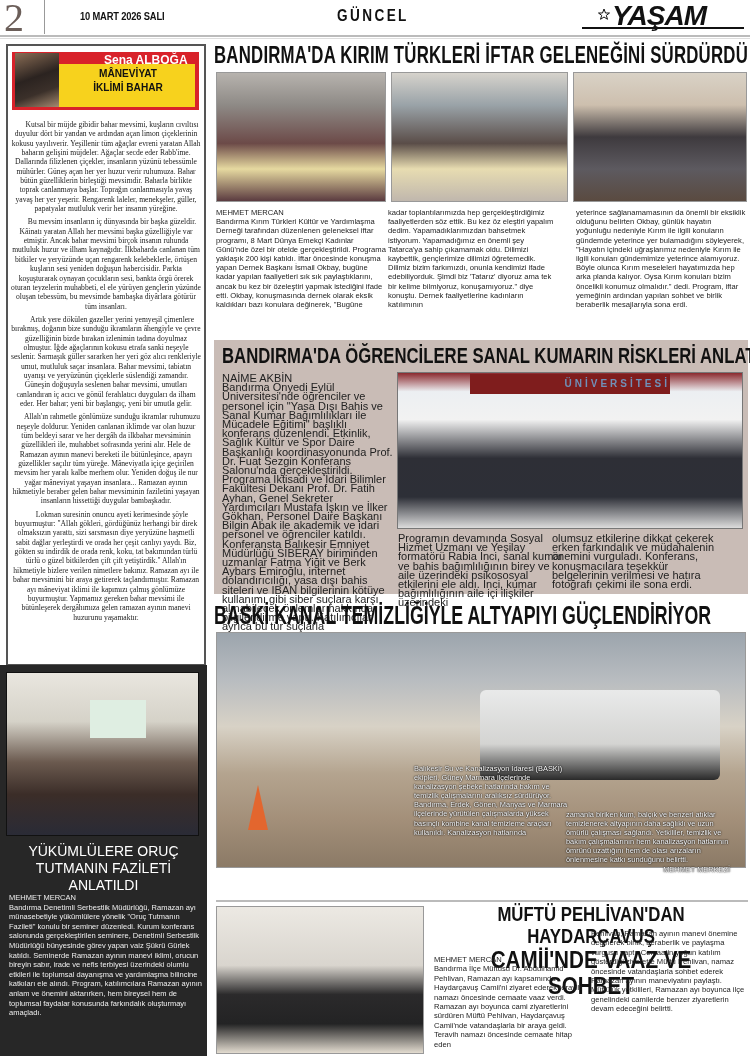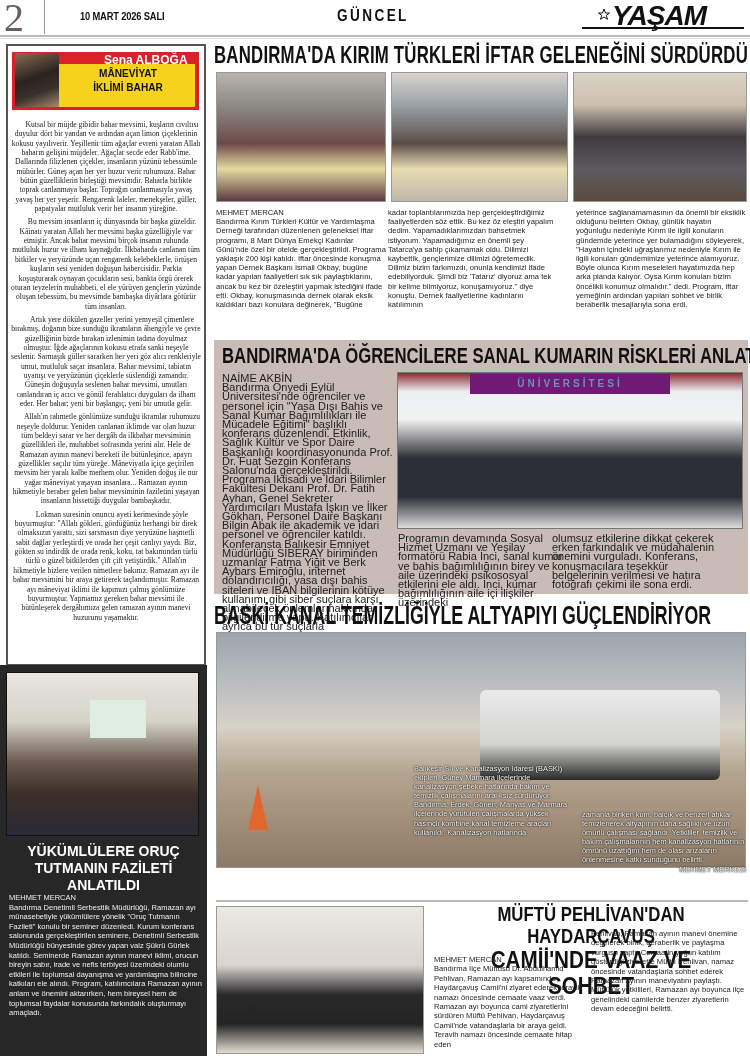--- a/index.html
+++ b/index.html
@@ -22,49 +22,49 @@
   .col-yellow{left:59px;top:64px;width:136px;height:43px;background:#f7d21d}
   .col-photo{left:15px;top:53px;width:44px;height:54px;background:linear-gradient(160deg,#8a6d55 0%,#2b2320 45%,#3b302a 70%,#a58a70 100%)}
   .col-author{left:104px;top:53px;color:#fff;font-size:12px;font-weight:bold;width:90px;}
   .col-title{left:62px;top:66px;width:132px;text-align:center;font-weight:bold;font-size:11.5px;line-height:14px;color:#111;transform:scaleX(0.88);transform-origin:center}
   .col-body{left:11px;top:120px;width:190px;font-family:"Liberation Serif",serif;font-size:7.6px;line-height:9.35px;color:#222}
   .col-body p{text-indent:12px;margin-bottom:4px;text-align:center}
   
   .dark-box{left:0;top:665px;width:207px;height:391px;background:#272727}
   .dark-photo{left:6px;top:672px;width:193px;height:164px;background:linear-gradient(180deg,#e9e6df 0%,#d5d2c8 30%,#6b5a4f 55%,#3b2d28 75%,#2a2b36 100%);border:1px solid #111}
   .screen{left:90px;top:700px;width:56px;height:38px;background:#dfeee2}
-  .dark-title{left:6px;top:843px;width:195px;text-align:center;color:#fff;font-weight:bold;font-size:14px;line-height:17px}
+  .dark-title{left:6px;top:843px;width:195px;text-align:center;color:#fff;font-weight:normal;font-size:14px;line-height:17px}
   .dark-body{left:9px;top:893px;width:194px;color:#eee;font-size:7.5px;line-height:9.6px}
   
   .h1{left:214px;top:41px;width:534px;font-weight:bold;font-size:23px;letter-spacing:0.3px;white-space:nowrap;transform:scaleX(0.73);transform-origin:left;line-height:28px}
   .photo{border:1px solid #999}
   .p1{left:216px;top:72px;width:170px;height:130px;background:linear-gradient(180deg,#b7b3ae 0%,#8e8a86 25%,#6c4a48 55%,#e6d9a0 75%,#5b3b40 100%)}
   .p2{left:391px;top:72px;width:177px;height:130px;background:linear-gradient(180deg,#d6d3cc 0%,#9aa3a8 25%,#5a4d48 55%,#e7dcb1 75%,#c0b7ad 100%)}
   .p3{left:573px;top:72px;width:174px;height:130px;background:linear-gradient(180deg,#d9d2c6 0%,#cdbfae 25%,#3e3a3e 50%,#5d5a60 75%,#5a4a40 100%)}
   .a1-text{top:208px;font-size:7.6px;line-height:9.2px;color:#222}
   .a1c1{left:216px;width:170px}
   .a1c2{left:388px;width:170px}
   .a1c3{left:576px;width:172px}
   
   .a2-bg{left:214px;top:340px;width:534px;height:254px;background:#c9bcb6}
   .h2{left:222px;top:342px;font-weight:bold;font-size:22px;white-space:nowrap;transform:scaleX(0.76);transform-origin:left;line-height:28px}
   .a2-photo{left:397px;top:372px;width:346px;height:157px;background:linear-gradient(180deg,#8b2a2f 0%,#eceff2 12%,#f2f2f2 30%,#2e2f36 55%,#2d2f37 80%,#dcdcdc 100%);border:1px solid #777}
-  .a2-banner{left:470px;top:374px;width:200px;height:20px;background:#701a75;color:#7090b8;font-size:10px;font-weight:bold;text-align:center;line-height:20px;letter-spacing:3px}
+  .a2-banner{left:470px;top:374px;width:200px;height:20px;background:#7f1d1d;color:#7090b8;font-size:10px;font-weight:bold;text-align:right;line-height:20px;letter-spacing:3px}
   .a2-text{font-size:11px;line-height:9.2px;color:#222}
   .a2c1{left:222px;top:374px;width:172px}
   .a2c2{left:398px;top:534px;width:170px}
   .a2c3{left:552px;top:534px;width:172px}
   
   .h3{left:214px;top:598px;font-weight:bold;font-size:25px;white-space:nowrap;transform:scaleX(0.71);transform-origin:left;line-height:34px}
   .a3-photo{left:216px;top:632px;width:530px;height:236px;background:linear-gradient(180deg,#9ca5ad 0%,#b8bcc0 20%,#d8d2c6 40%,#b4a48f 60%,#a38f79 80%,#8b7a66 100%);border:1px solid #999}
   .truck{left:480px;top:690px;width:240px;height:90px;background:linear-gradient(180deg,#e9eaea 0%,#d4d4d2 60%,#2a2a2a 100%);border-radius:6px}
   .cone{left:248px;top:785px;width:0;height:0;border-left:10px solid transparent;border-right:10px solid transparent;border-bottom:45px solid #e3662e}
   .a3-text{font-size:7.4px;line-height:9.1px;color:#fff;text-shadow:0 0 2px #000,0 0 1px #000}
   .a3c1{left:414px;top:764px;width:160px}
-  .a3c2{left:582px;top:810px;width:164px}
+  .a3c2{left:566px;top:810px;width:164px}
   
   .a4-rule{left:216px;top:900px;width:532px;height:2px;background:#bbb}
   .a4-photo{left:216px;top:906px;width:208px;height:148px;background:linear-gradient(180deg,#ece9e3 0%,#d9d5ce 40%,#2b2a2b 60%,#232324 80%,#e3dcd0 100%);border:1px solid #999}
   .h4{left:434px;top:903px;width:314px;text-align:center;font-weight:bold;font-size:19.5px;line-height:22px;transform:scaleX(0.86);transform-origin:center}
   .a4-text{font-size:7.6px;line-height:9.4px;color:#222}
   .a4c1{left:434px;top:955px;width:150px}
   .a4c2{left:591px;top:929px;width:157px}
   .byline{display:block}
 </style>
 </head>

